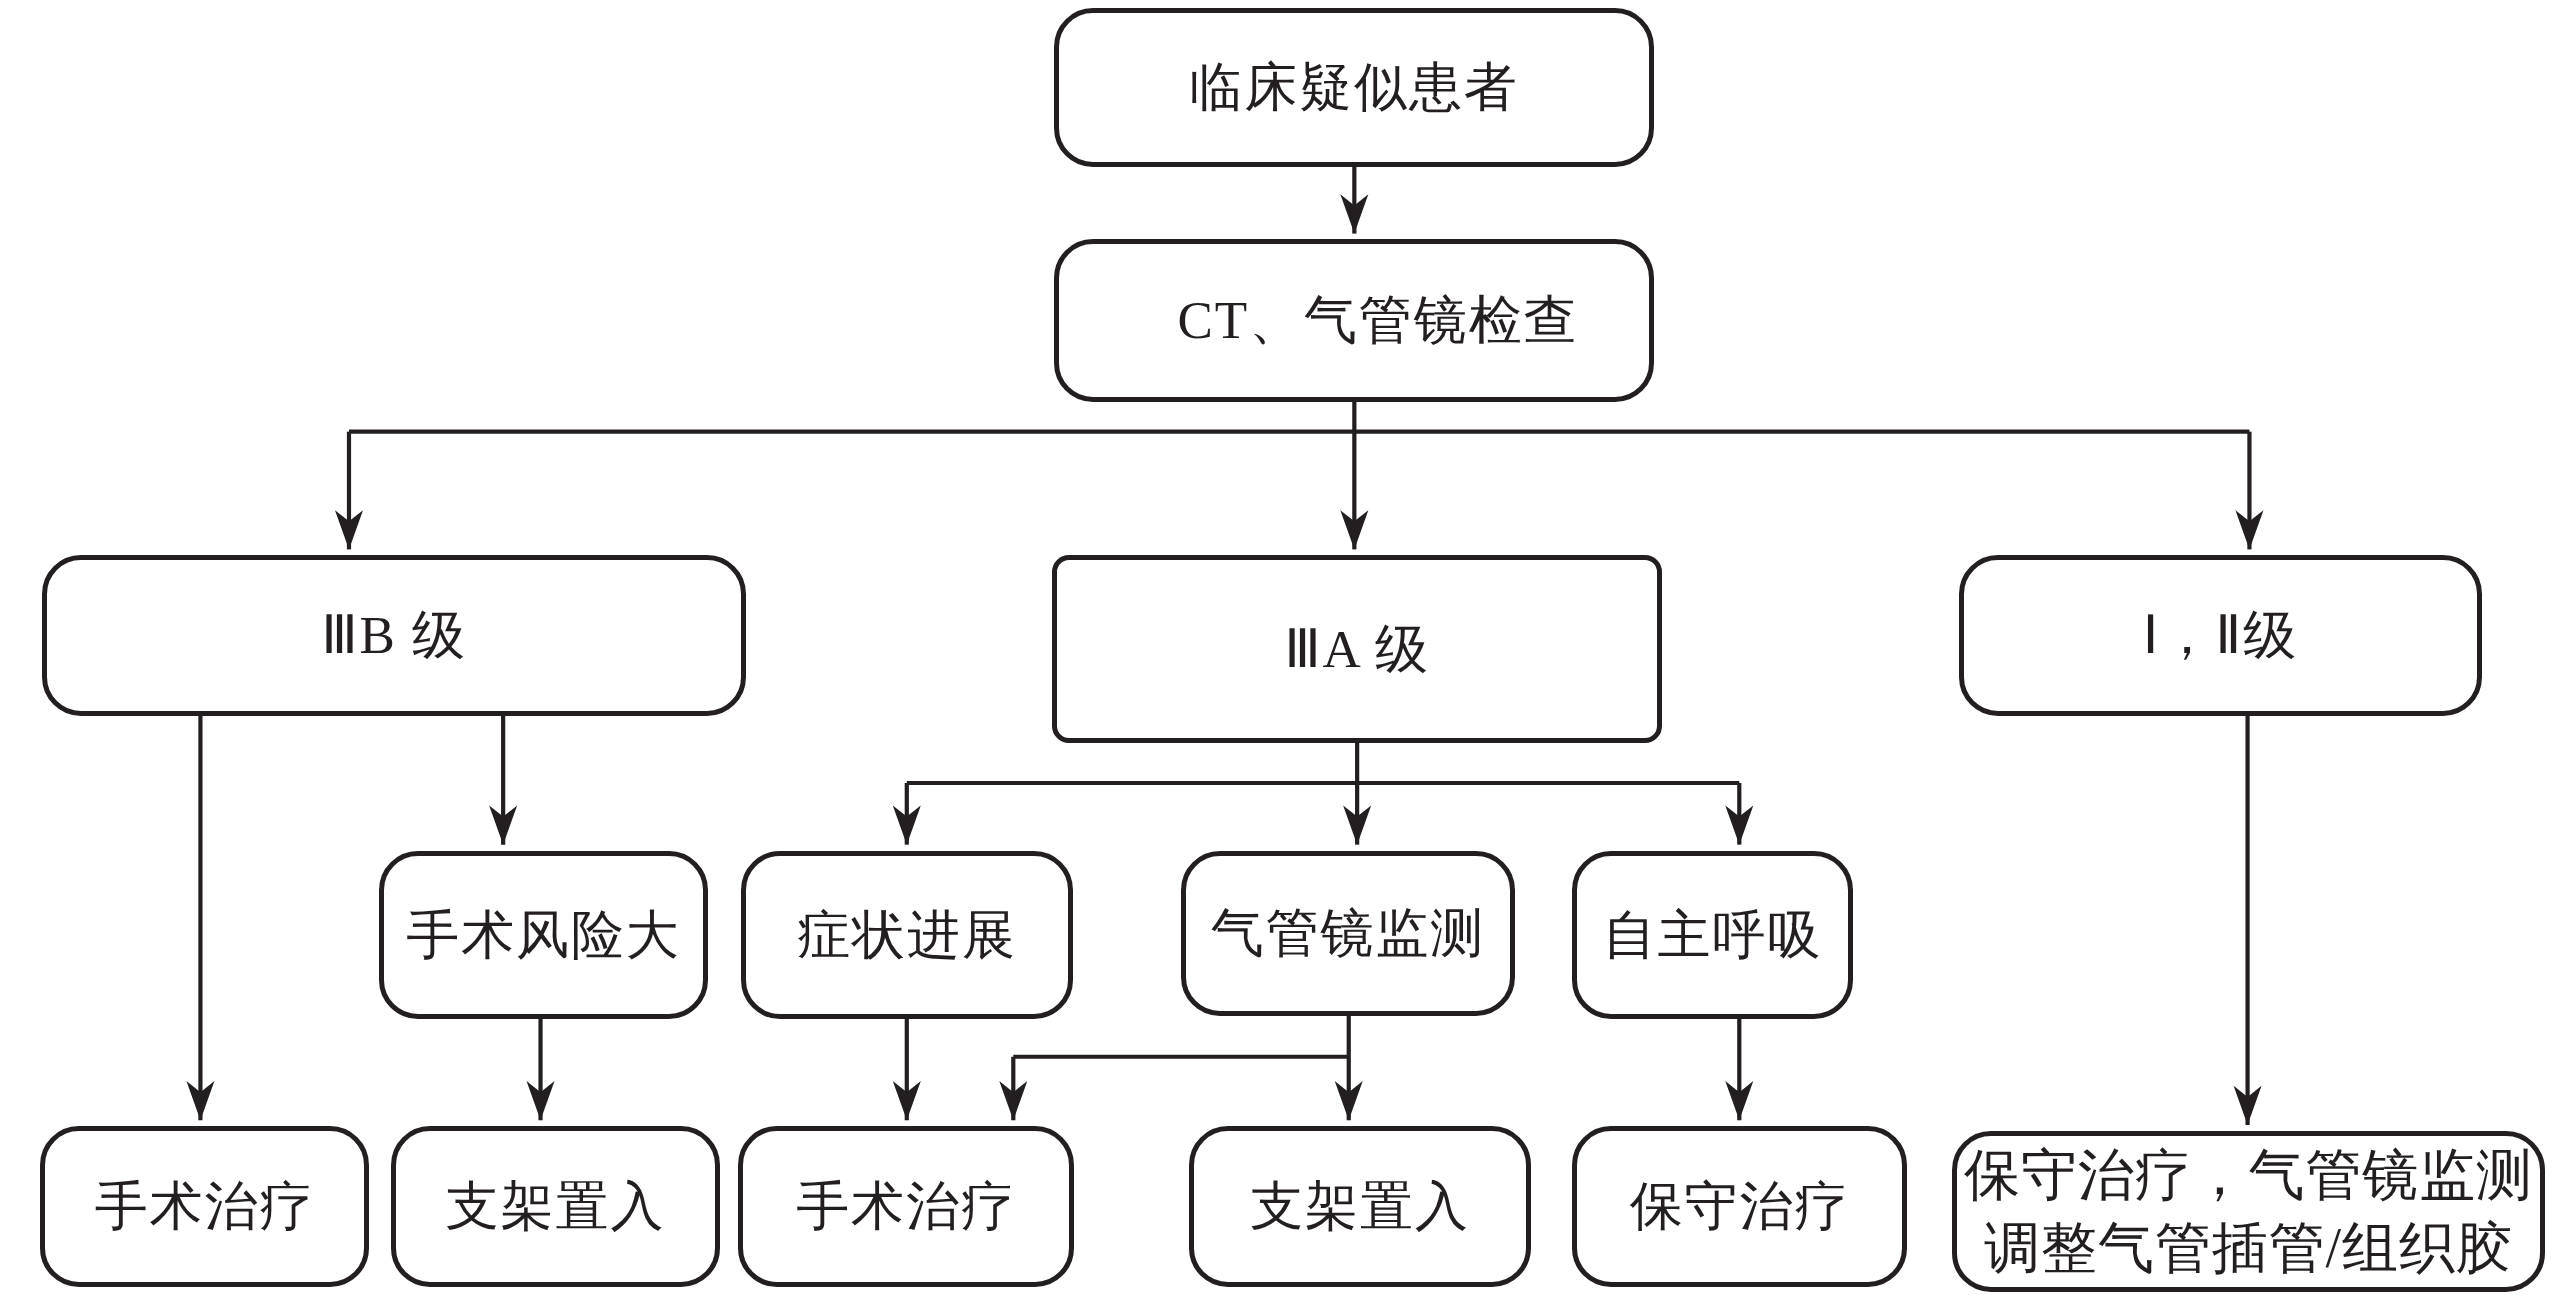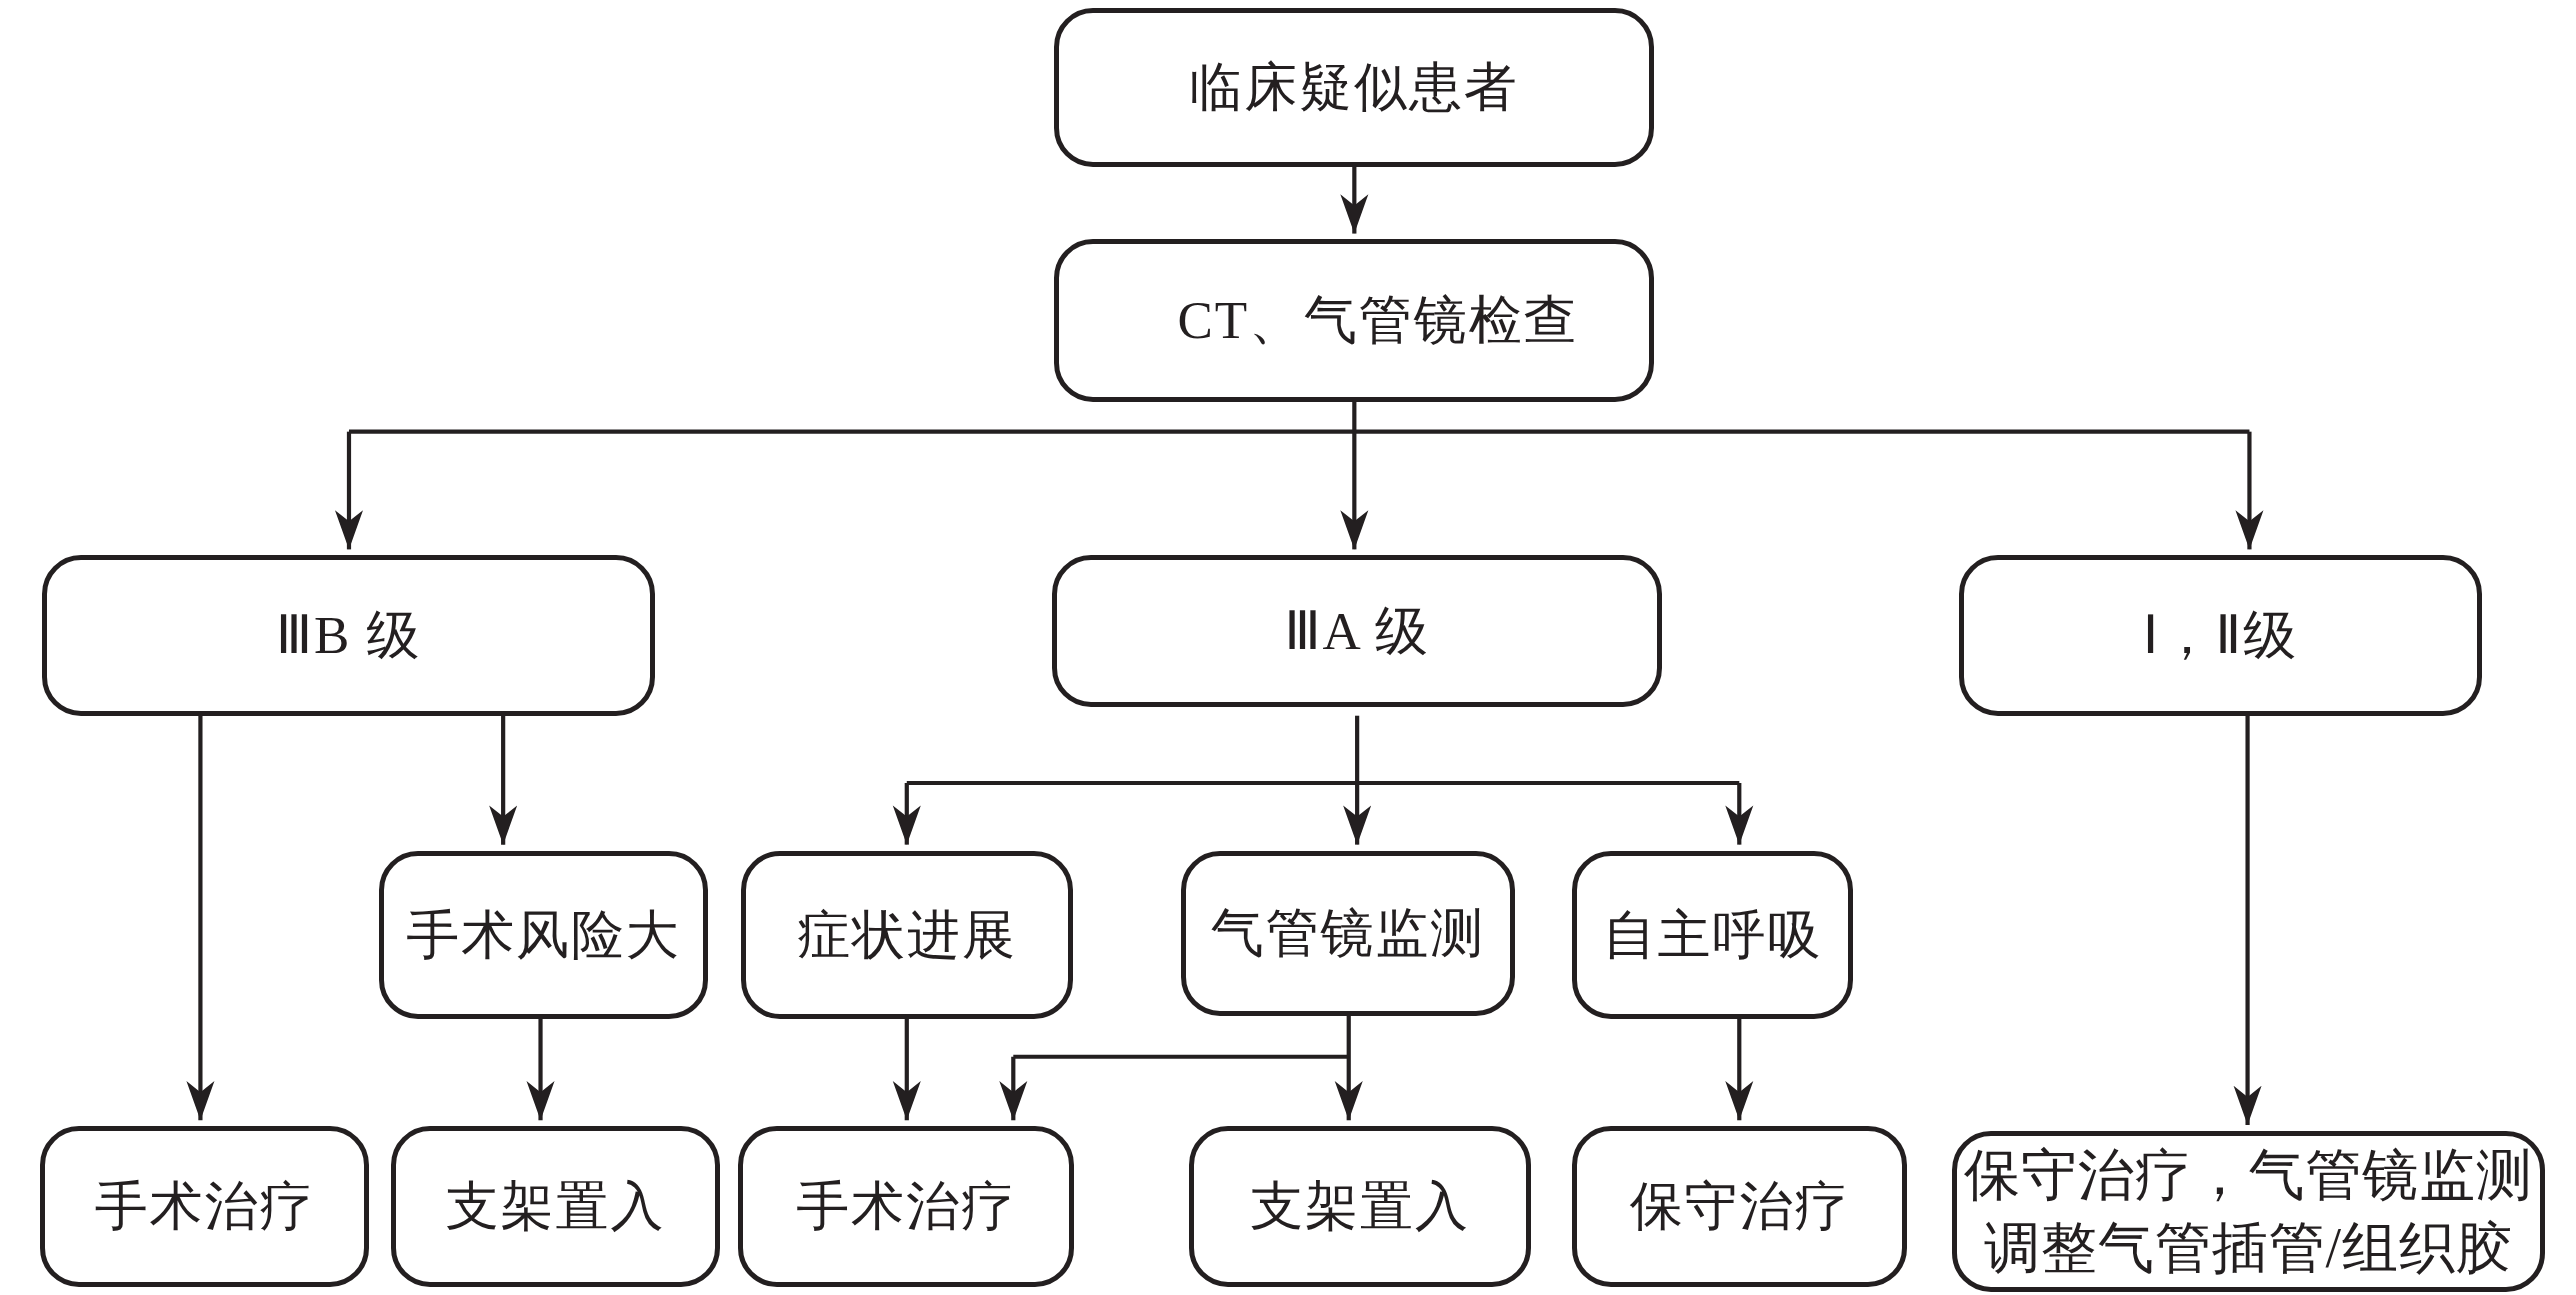--- a/index.html
+++ b/index.html
@@ -84,24 +84,24 @@
       <polyline points="1861,1090 1861,1199" class="edge" marker-end="url(#arrow)" data-name="edge-spontaneous-to-conservative"></polyline>
       <polyline points="2405,766 2405,1204" class="edge" marker-end="url(#arrow)" data-name="edge-grade12-to-conservative-right"></polyline>
     </svg>
   <div id="nodes" data-name="flowchart-nodes">
       <div class="node" data-name="node-suspected-patient" style="left: 1054px; top: 7.5px; width: 600px; height: 159px;">
         <span class="label" data-name="node-label">临床疑似患者</span>
       </div>
       <div class="node" data-name="node-ct-bronchoscopy" style="left: 1054px; top: 239px; width: 600px; height: 163px; padding-left: 48px;">
         <span class="label" data-name="node-label">CT、气管镜检查</span>
       </div>
-      <div class="node" data-name="node-grade-3b" style="left: 42px; top: 555px; width: 613px; height: 161px;">
+      <div class="node" data-name="node-grade-3b" style="left: 42px; top: 555px; width: 704px; height: 161px;">
         <span class="label" data-name="node-label">ⅢB 级</span>
       </div>
-      <div class="node" data-name="node-grade-3a" style="left: 1052px; top: 555px; width: 610px; height: 152px;">
+      <div class="node" data-name="node-grade-3a" style="left: 1052px; top: 555px; width: 610px; height: 188px; border-radius: 17px;">
         <span class="label" data-name="node-label">ⅢA 级</span>
       </div>
       <div class="node" data-name="node-grade-1-2" style="left: 1959px; top: 555px; width: 523px; height: 161px;">
         <span class="label" data-name="node-label">Ⅰ，Ⅱ级</span>
       </div>
       <div class="node" data-name="node-surgical-risk-high" style="left: 379px; top: 851px; width: 329px; height: 168px;">
         <span class="label" data-name="node-label">手术风险大</span>
       </div>
       <div class="node" data-name="node-symptom-progression" style="left: 741px; top: 851px; width: 332px; height: 168px;">
         <span class="label" data-name="node-label">症状进展</span>

